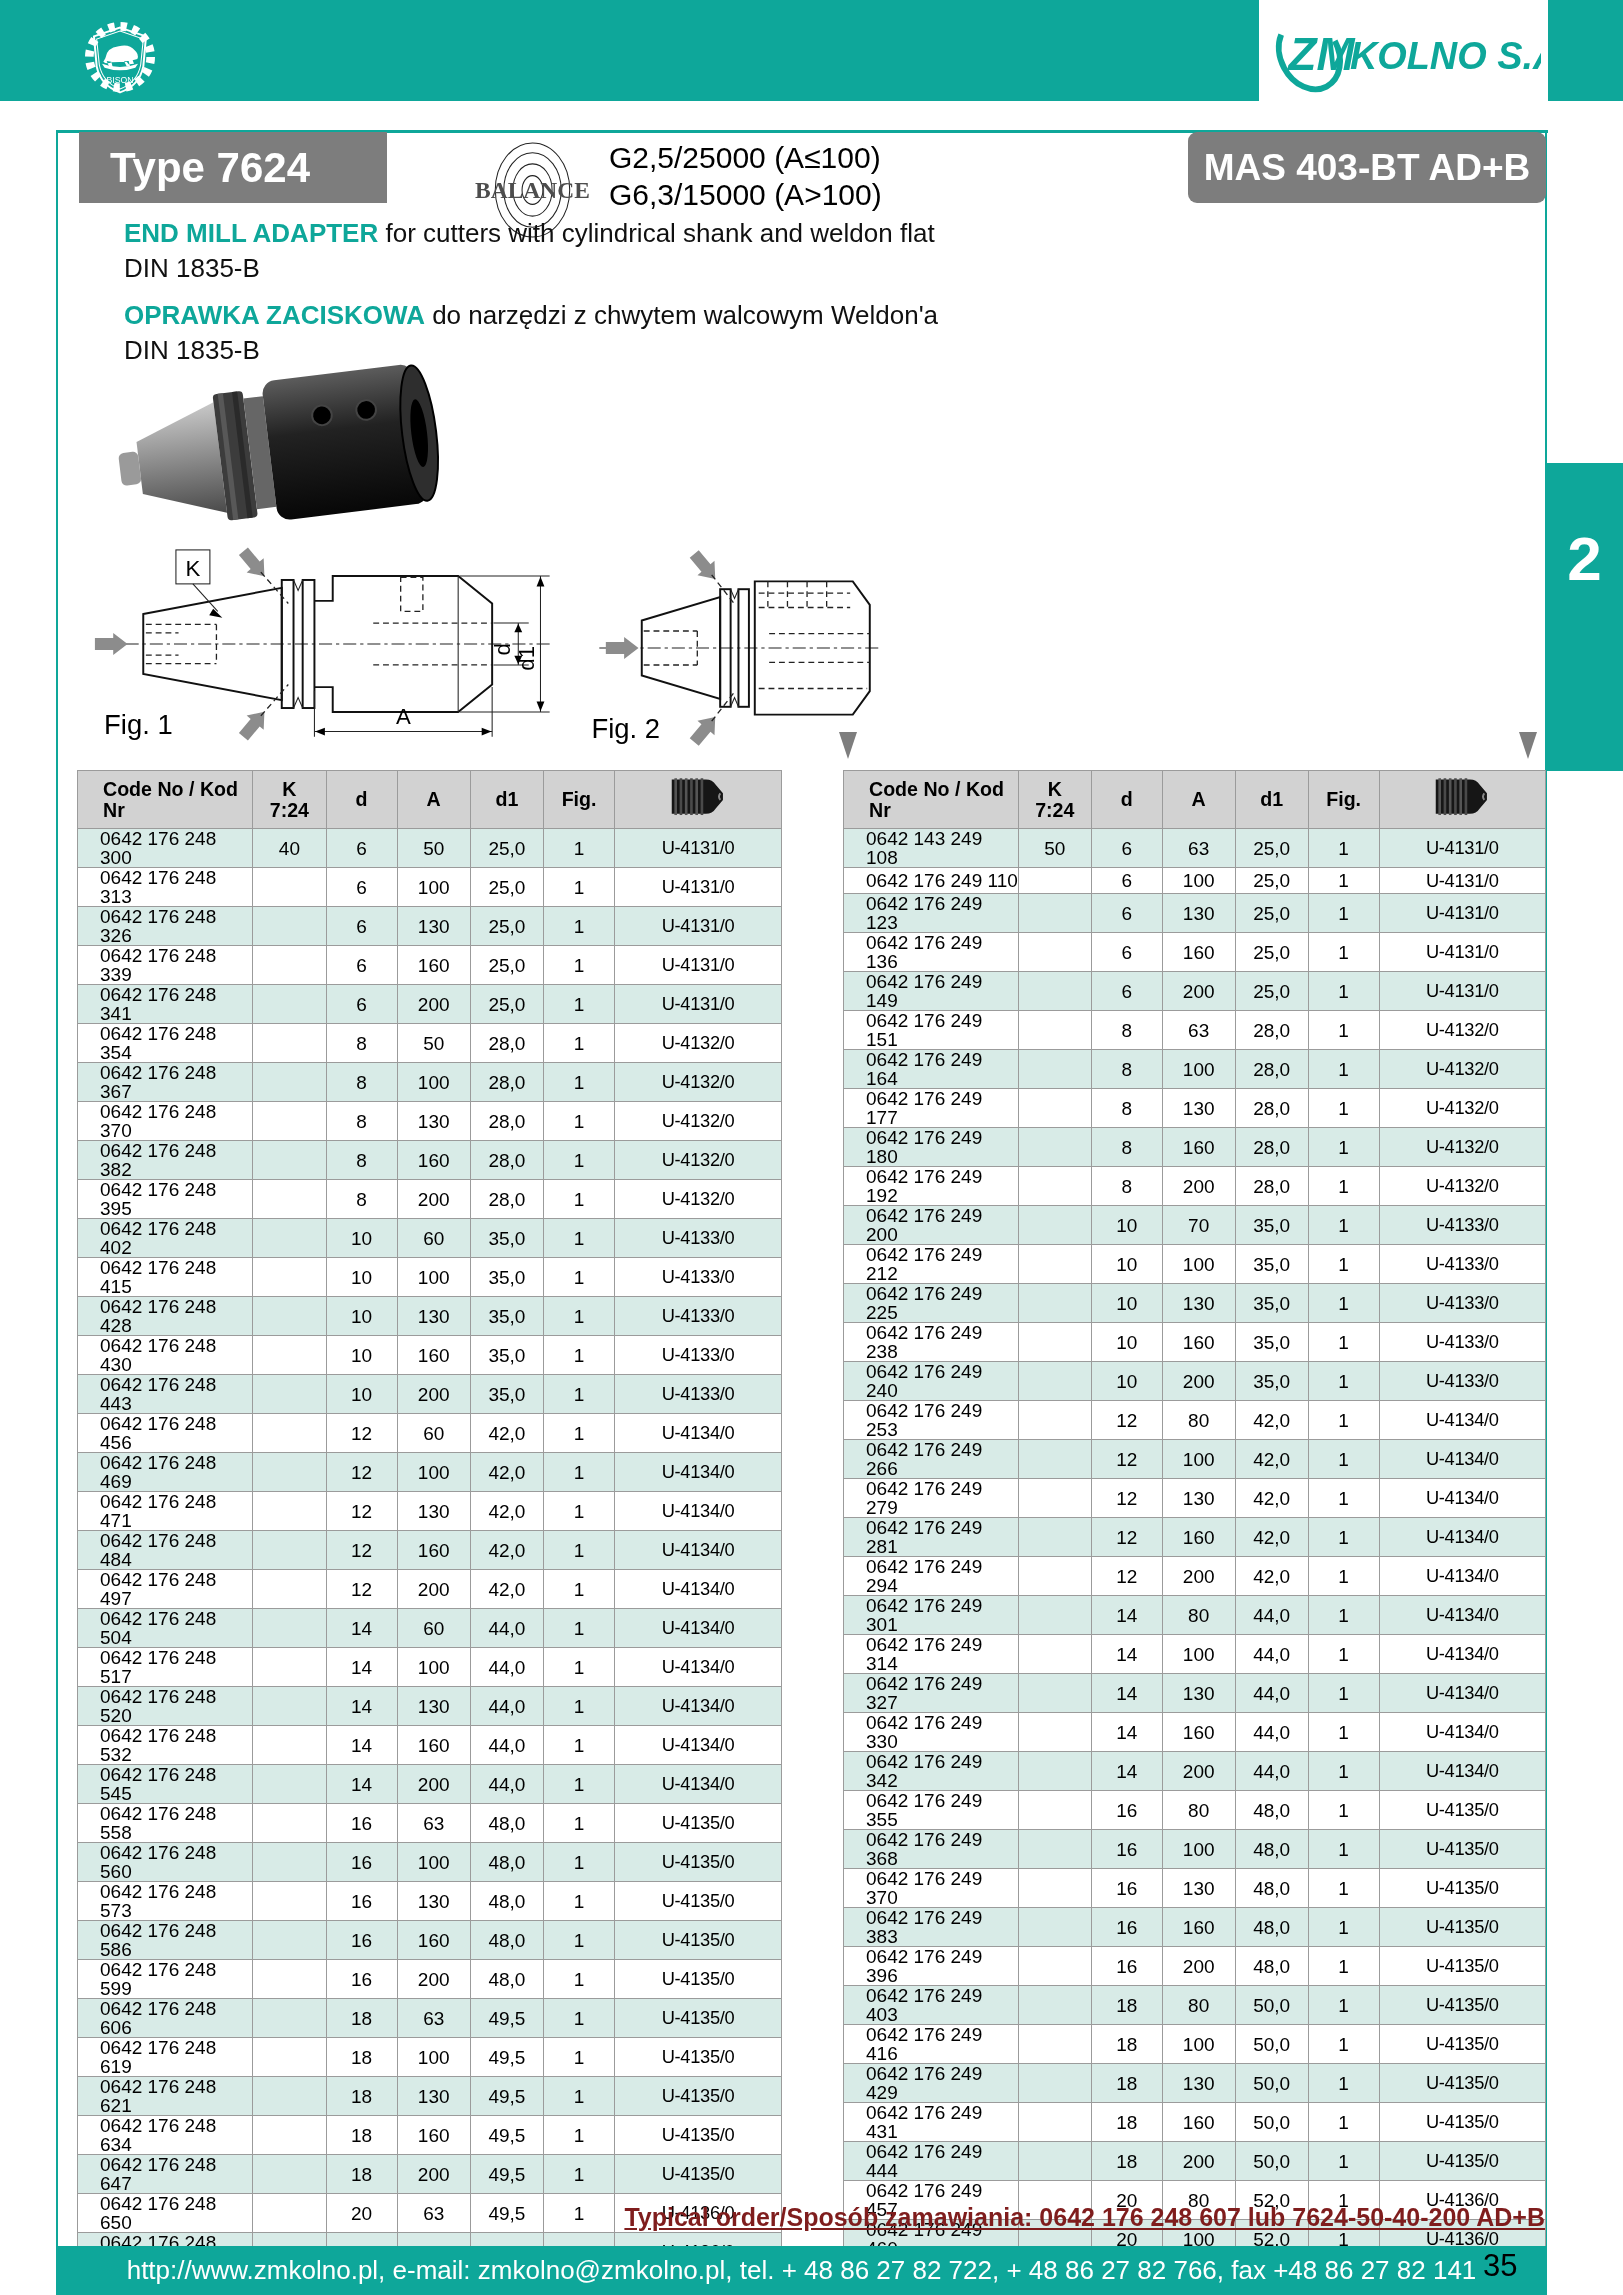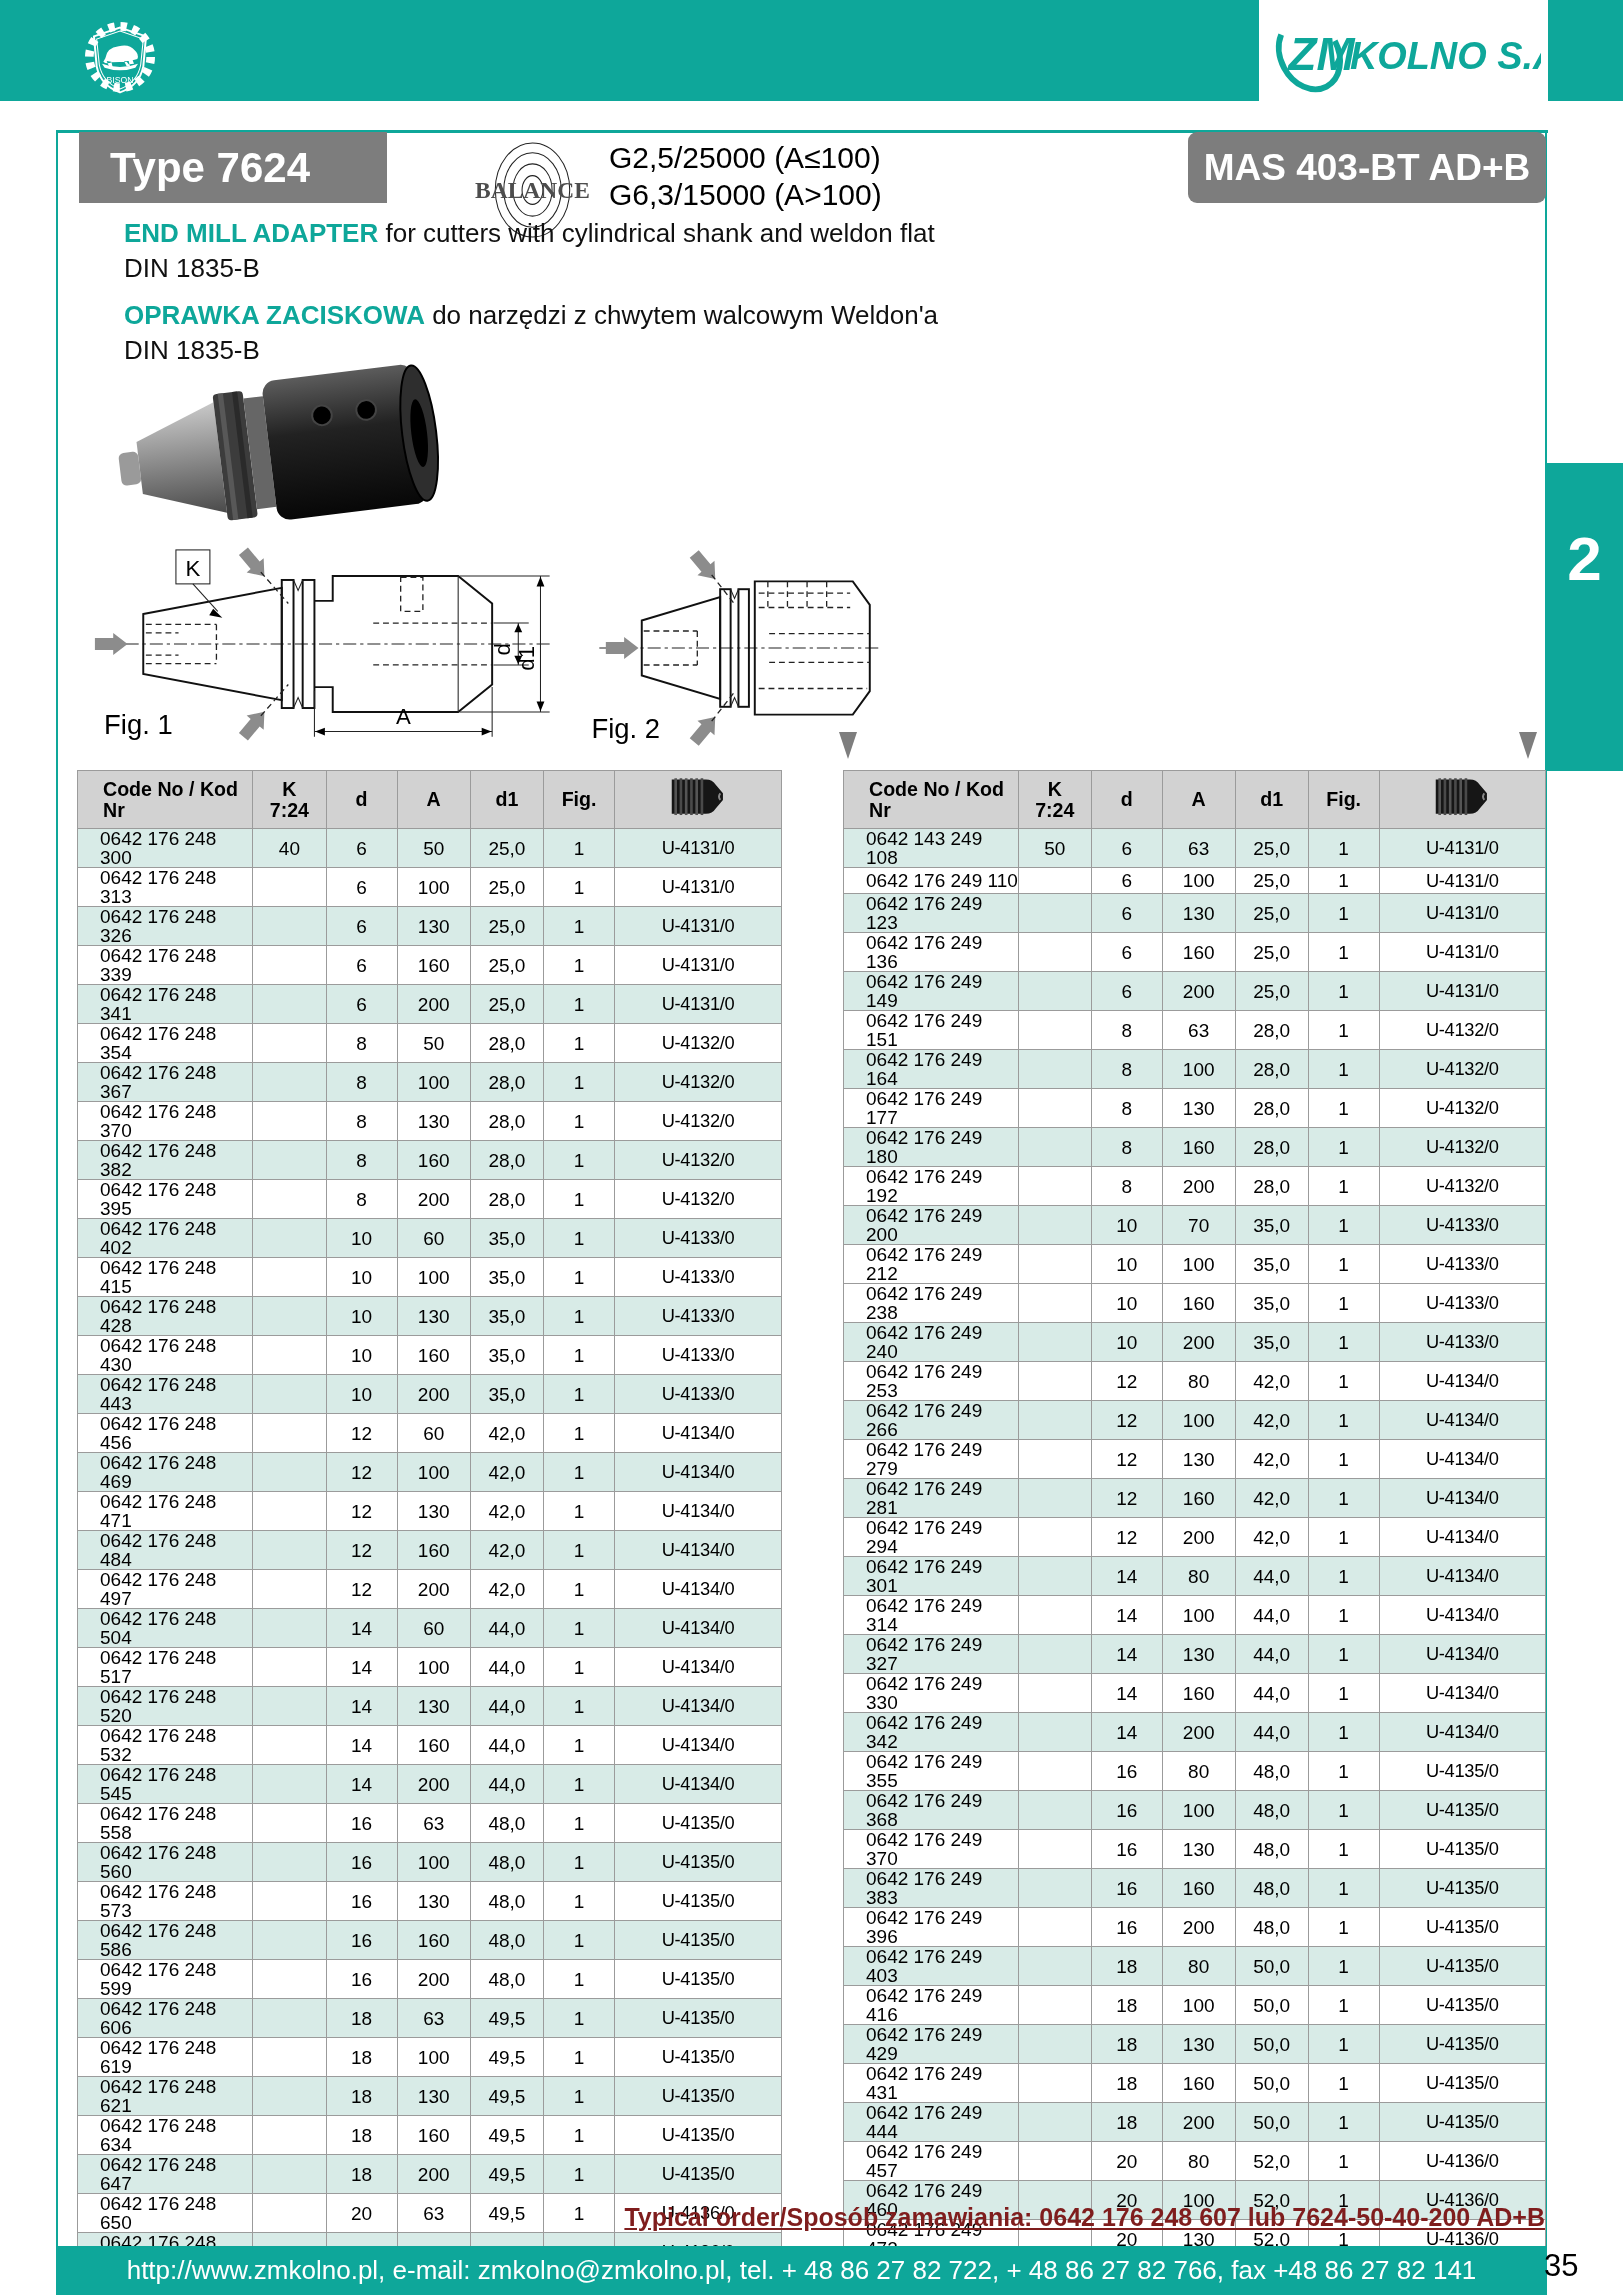--- a/index.html
+++ b/index.html
@@ -57,21 +57,21 @@
   .tbl-left td{height:27px;}
   .tbl-right td{height:26.4px;}
   .tbl td:first-child{text-align:left;padding-left:22px;}
   .tbl td:last-child{white-space:pre;font-size:18.3px;letter-spacing:-0.3px;}
   .tbl tr.alt{background:var(--row-alt);}
   .screw-svg{position:absolute;left:50%;top:50%;transform:translate(-50%,-58%);}
 
   .typical{position:absolute;right:78px;top:2203px;font-size:25px;font-weight:bold;color:#7f1d1d;white-space:nowrap;text-decoration:underline;}
   .footer-bar{position:absolute;left:56px;top:2246px;width:1491px;height:49px;background:var(--teal);
     color:#fff;display:flex;align-items:center;justify-content:center;font-size:26px;white-space:nowrap;}
-  .page-num{position:absolute;left:1544px;top:2248px;font-size:31px;color:#000;}
+  .page-num{position:absolute;left:1483px;top:2248px;font-size:31px;color:#000;}
   .kolno-text{font-style:italic;font-weight:bold;}
 </style>
 </head>
 <body>
 
 <div class="page">
 
   <div class="top-band">
     <svg class="bison-logo" viewBox="0 0 120 120">
       <circle cx="60" cy="60" r="46" fill="none" stroke="#fff" stroke-width="13" stroke-dasharray="9.4 8.7"></circle>
@@ -763,20 +763,29 @@
         </tr>
         <tr>
           <td>0642 176 249 212</td>
           <td></td>
           <td>10</td>
           <td>100</td>
           <td>35,0</td>
           <td>1</td>
           <td>U-4133/0</td>
         </tr>
+        <tr class="alt">
+          <td>0642 176 249 225</td>
+          <td></td>
+          <td>10</td>
+          <td>130</td>
+          <td>35,0</td>
+          <td>1</td>
+          <td>U-4133/0</td>
+        </tr>
         <tr>
           <td>0642 176 249 238</td>
           <td></td>
           <td>10</td>
           <td>160</td>
           <td>35,0</td>
           <td>1</td>
           <td>U-4133/0</td>
         </tr>
         <tr class="alt">

